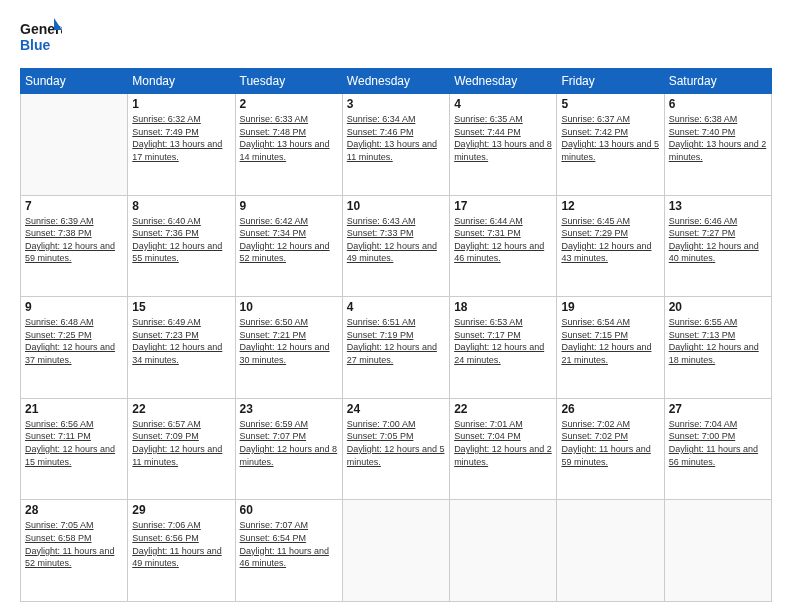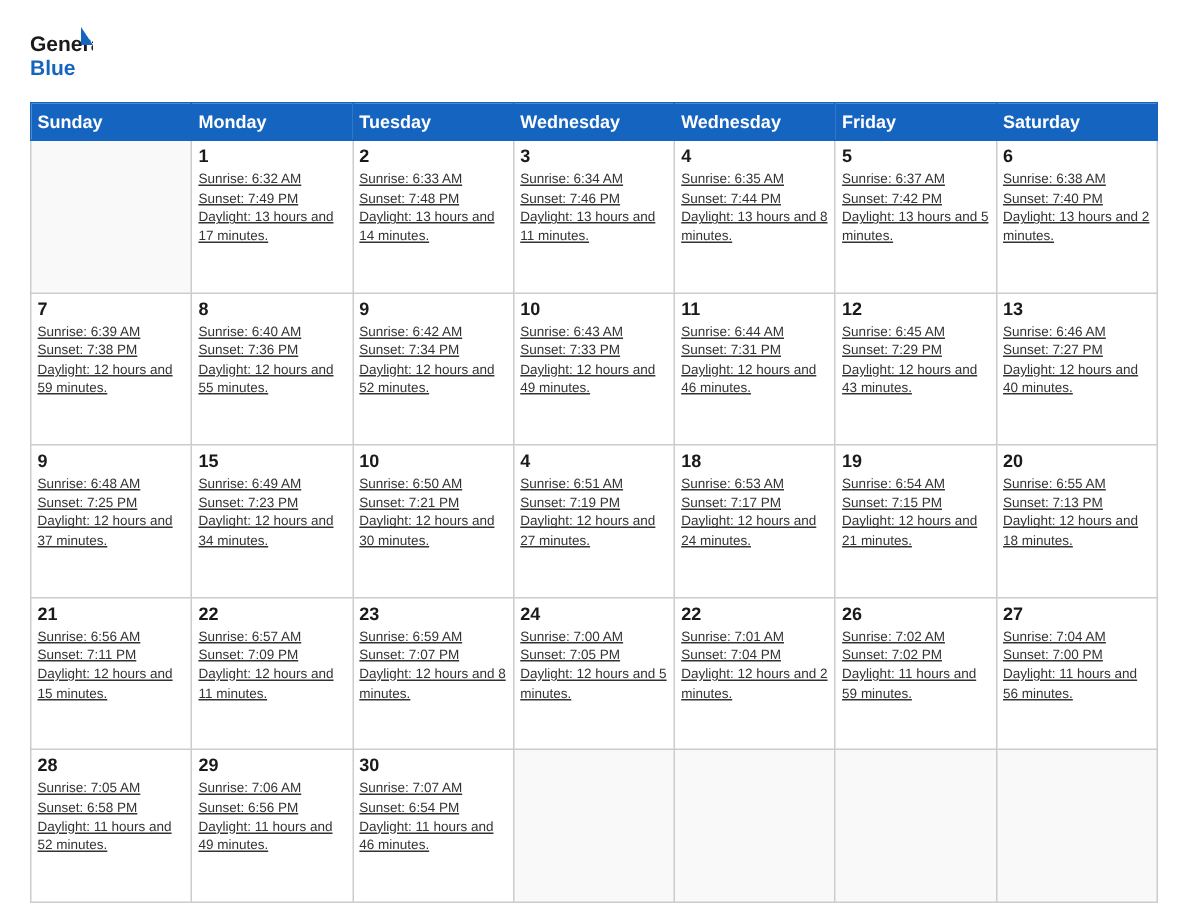--- a/index.html
+++ b/index.html
@@ -46,21 +46,21 @@
       flex: 1;
       border: 1px solid #ccc;
       border-collapse: collapse;
       width: 100%;
       table-layout: fixed;
     }
     .calendar th {
       background: #1565c0;
       color: #fff;
       font-size: 12px;
-      font-weight: bold;
+      font-weight: normal;
       padding: 5px 4px;
       text-align: left;
       border: 1px solid #1565c0;
     }
     .calendar td {
       vertical-align: top;
       border: 1px solid #ccc;
       padding: 3px 4px;
       font-size: 9.5px;
       color: #333;
@@ -153,21 +153,21 @@
           </td>
           <td>
             <span class="day-num">9</span>
             <div class="day-info">Sunrise: 6:42 AM<br>Sunset: 7:34 PM<br>Daylight: 12 hours and 52 minutes.</div>
           </td>
           <td>
             <span class="day-num">10</span>
             <div class="day-info">Sunrise: 6:43 AM<br>Sunset: 7:33 PM<br>Daylight: 12 hours and 49 minutes.</div>
           </td>
           <td>
-            <span class="day-num">11</span>
+            <span class="day-num">17</span>
             <div class="day-info">Sunrise: 6:44 AM<br>Sunset: 7:31 PM<br>Daylight: 12 hours and 46 minutes.</div>
           </td>
           <td>
             <span class="day-num">12</span>
             <div class="day-info">Sunrise: 6:45 AM<br>Sunset: 7:29 PM<br>Daylight: 12 hours and 43 minutes.</div>
           </td>
           <td>
             <span class="day-num">13</span>
             <div class="day-info">Sunrise: 6:46 AM<br>Sunset: 7:27 PM<br>Daylight: 12 hours and 40 minutes.</div>
           </td>
@@ -235,21 +235,21 @@
         <tr>
           <td>
             <span class="day-num">28</span>
             <div class="day-info">Sunrise: 7:05 AM<br>Sunset: 6:58 PM<br>Daylight: 11 hours and 52 minutes.</div>
           </td>
           <td>
             <span class="day-num">29</span>
             <div class="day-info">Sunrise: 7:06 AM<br>Sunset: 6:56 PM<br>Daylight: 11 hours and 49 minutes.</div>
           </td>
           <td>
-            <span class="day-num">30</span>
+            <span class="day-num">60</span>
             <div class="day-info">Sunrise: 7:07 AM<br>Sunset: 6:54 PM<br>Daylight: 11 hours and 46 minutes.</div>
           </td>
           <td class="empty"></td>
           <td class="empty"></td>
           <td class="empty"></td>
           <td class="empty"></td>
         </tr>
       </tbody>
   </table>
 </div>

